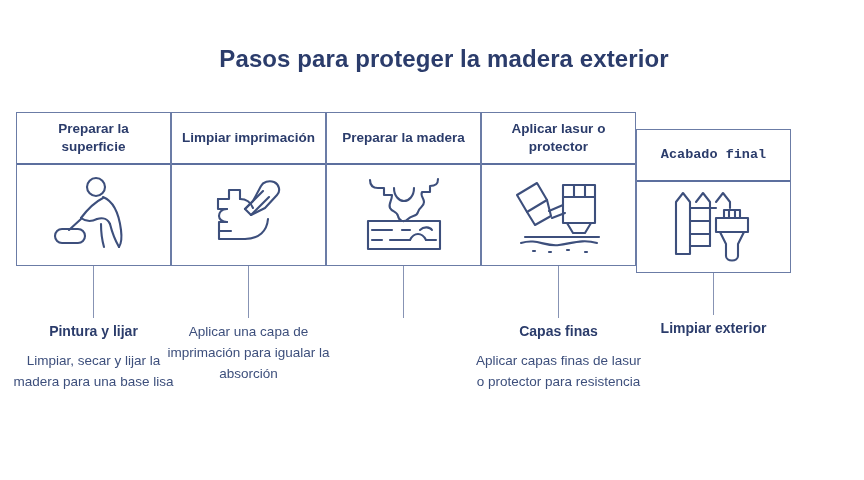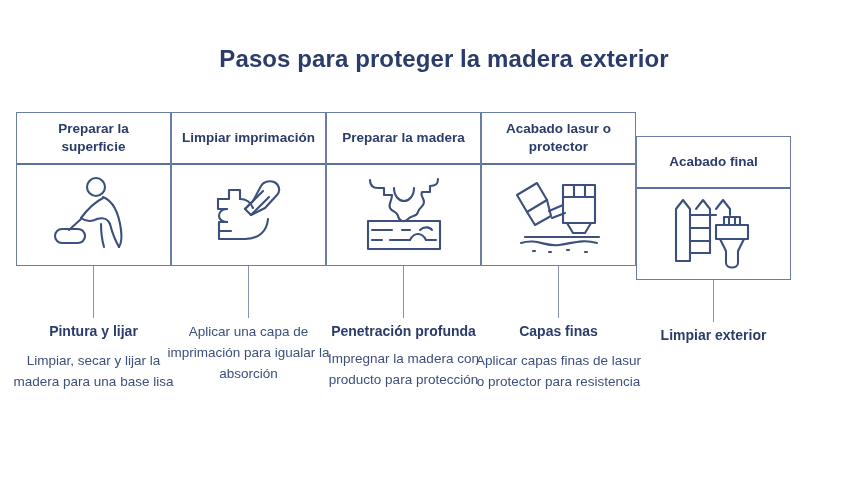--- a/index.html
+++ b/index.html
@@ -56,21 +56,22 @@
   
   .card {
     width: 155px;
     border: 1.5px solid #6b7ca6;
     background: #ffffff;
     box-sizing: border-box;
     display: flex;
     flex-direction: column;
   }
   .step.lowered .card {
-    margin-top: 24px;
+    margin-top: 17px;
+    font-family: Liberation Mono, monospace;
   }
 
   .card-head {
     min-height: 52px;
     border-bottom: 2px solid #5c6f9e;
     display: flex;
     align-items: center;
     justify-content: center;
     padding: 6px 8px;
     box-sizing: border-box;
@@ -213,30 +214,26 @@
               <path d="M62 55 C66 51 72 52 74 55"></path>
               <path d="M14 65 L24 65"></path>
               <path d="M32 65 L52 65"></path>
               <path d="M52 65 C56 57 64 57 68 65"></path>
               <path d="M68 65 L78 65"></path>
             </svg>
           </span>
         </div>
       </div>
       <div class="connector"></div>
-      <div class="caption">
-        <div class="caption-title">Penetración profunda</div>
-        <div class="caption-desc">Impregnar la madera con producto para protección</div>
-      </div>
     </div>
 
     <div class="step">
       <div class="card">
         <div class="card-head">
-          <div class="card-head-text">Acabado lasur o protector</div>
+          <div class="card-head-text">Aplicar lasur o protector</div>
         </div>
         <div class="card-body">
           <span>
             <svg width="96" height="80" viewBox="0 0 96 80" fill="none" stroke="#3d4f7c" stroke-width="2.1" stroke-linecap="round" stroke-linejoin="round">
               <path d="M6 20 L26 8 L36 25 L16 37 Z"></path>
               <path d="M16 37 L24 50 L40 41 L36 25"></path>
               <path d="M38 36 L52 30"></path>
               <path d="M41 43 L54 38"></path>
               <rect x="52" y="22" width="32" height="26"></rect>
               <path d="M52 10 L84 10 L84 22 L52 22 Z"></path>

